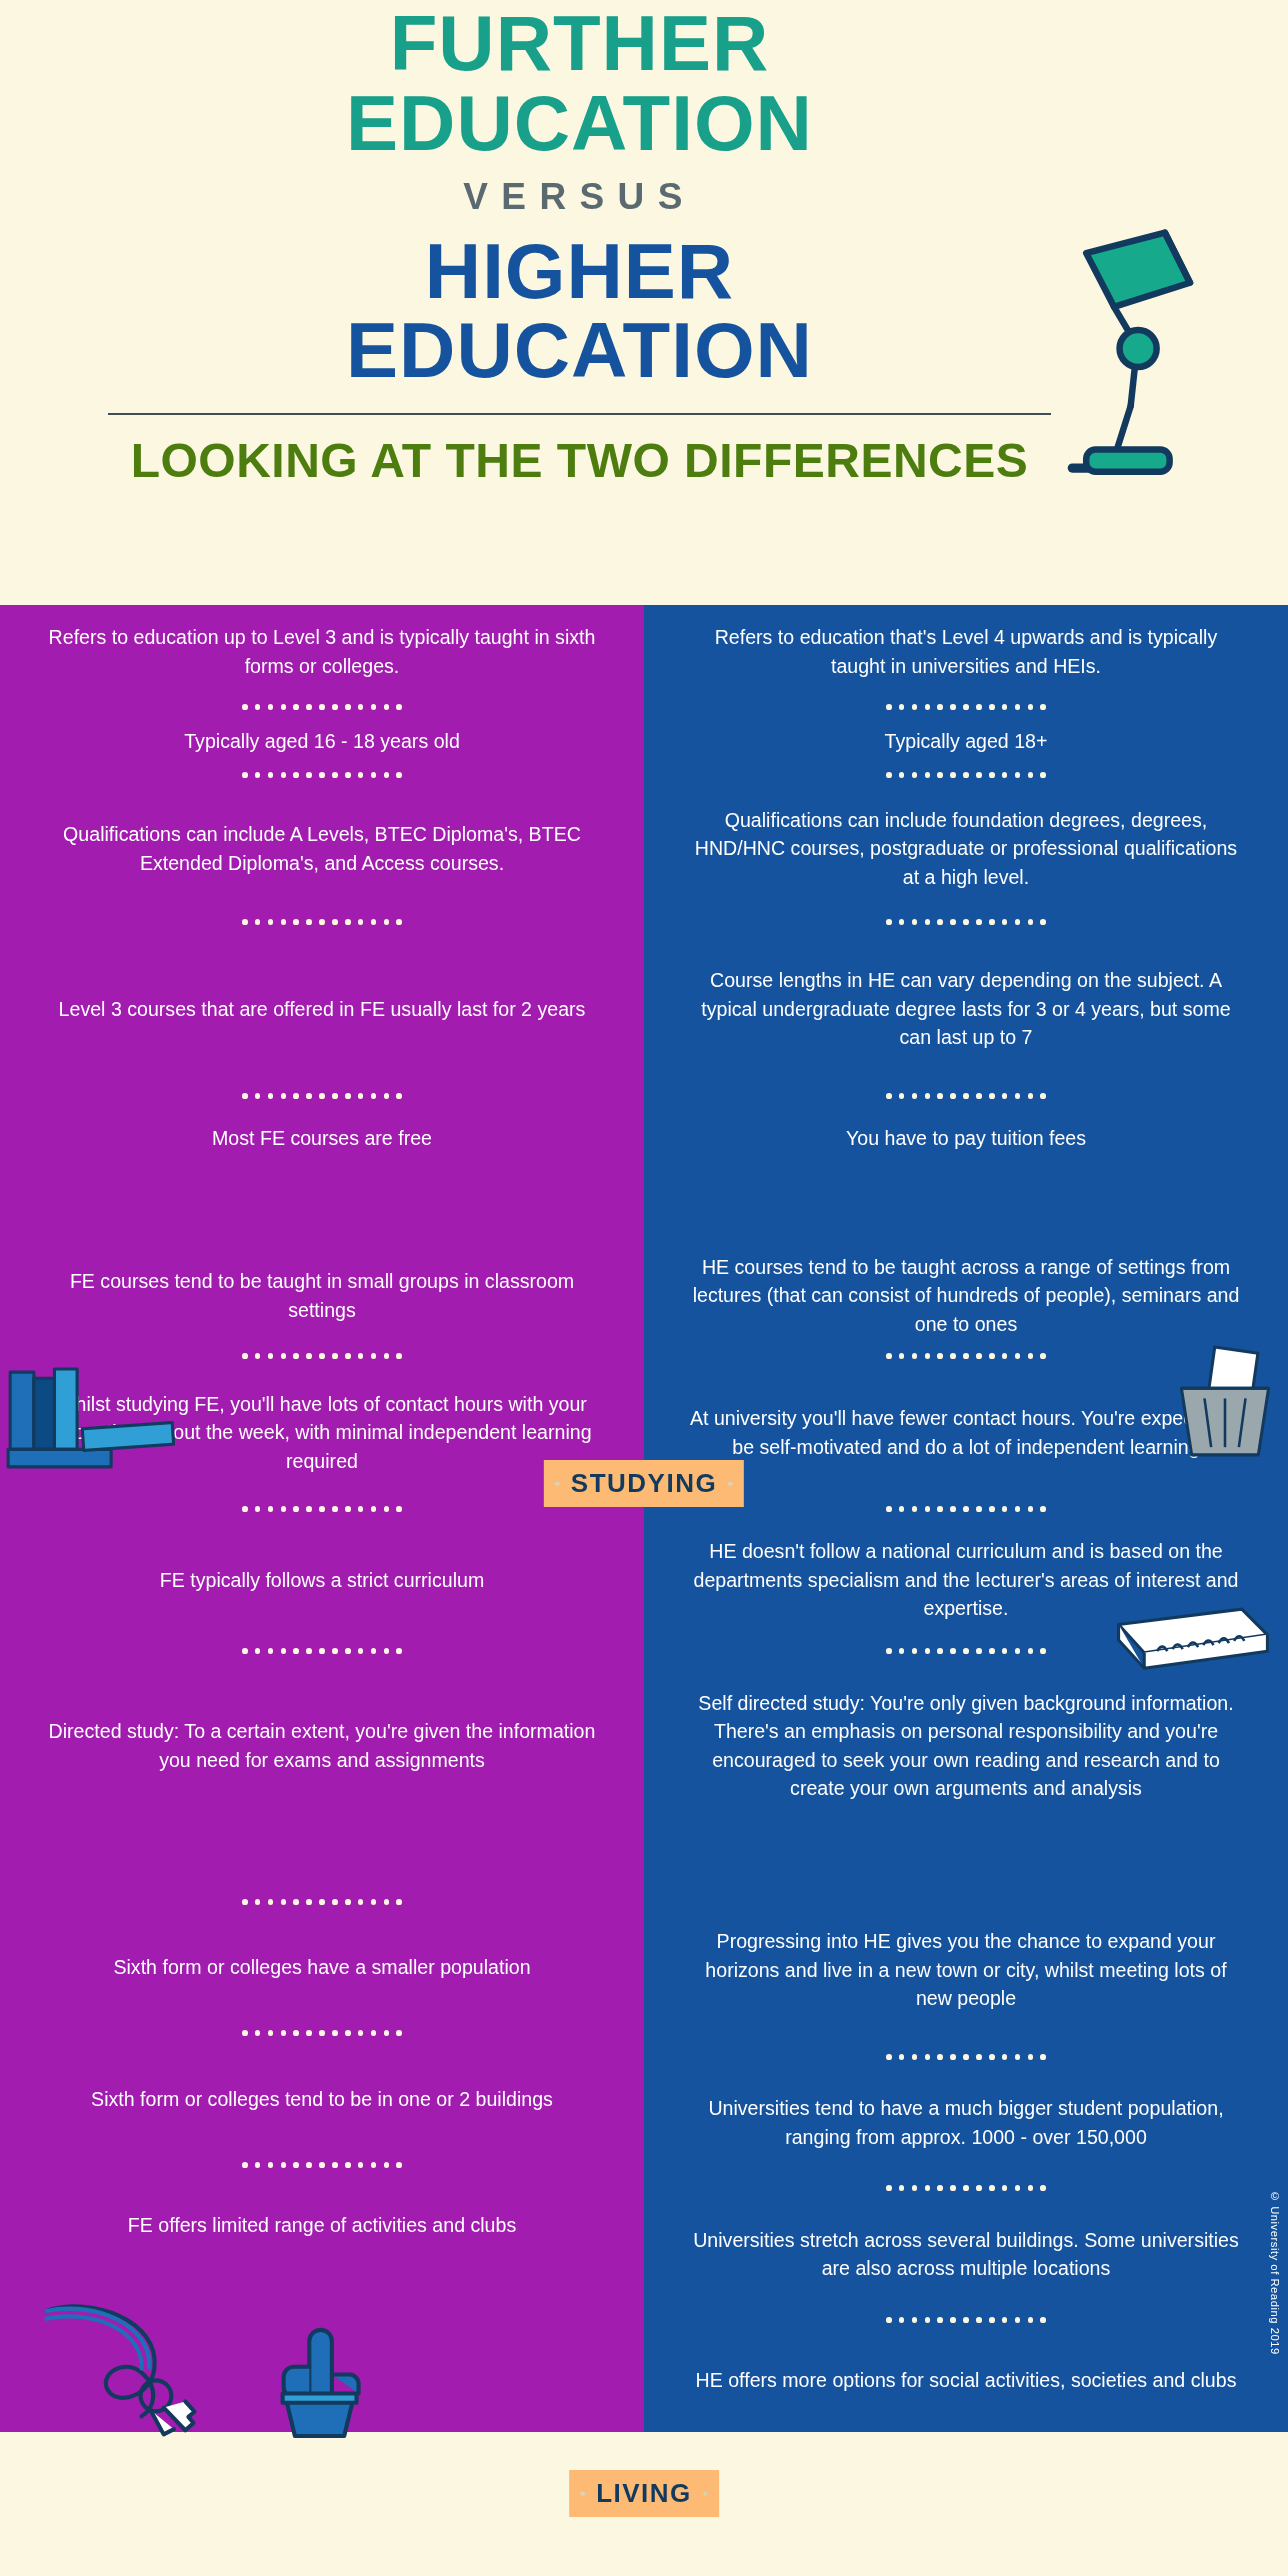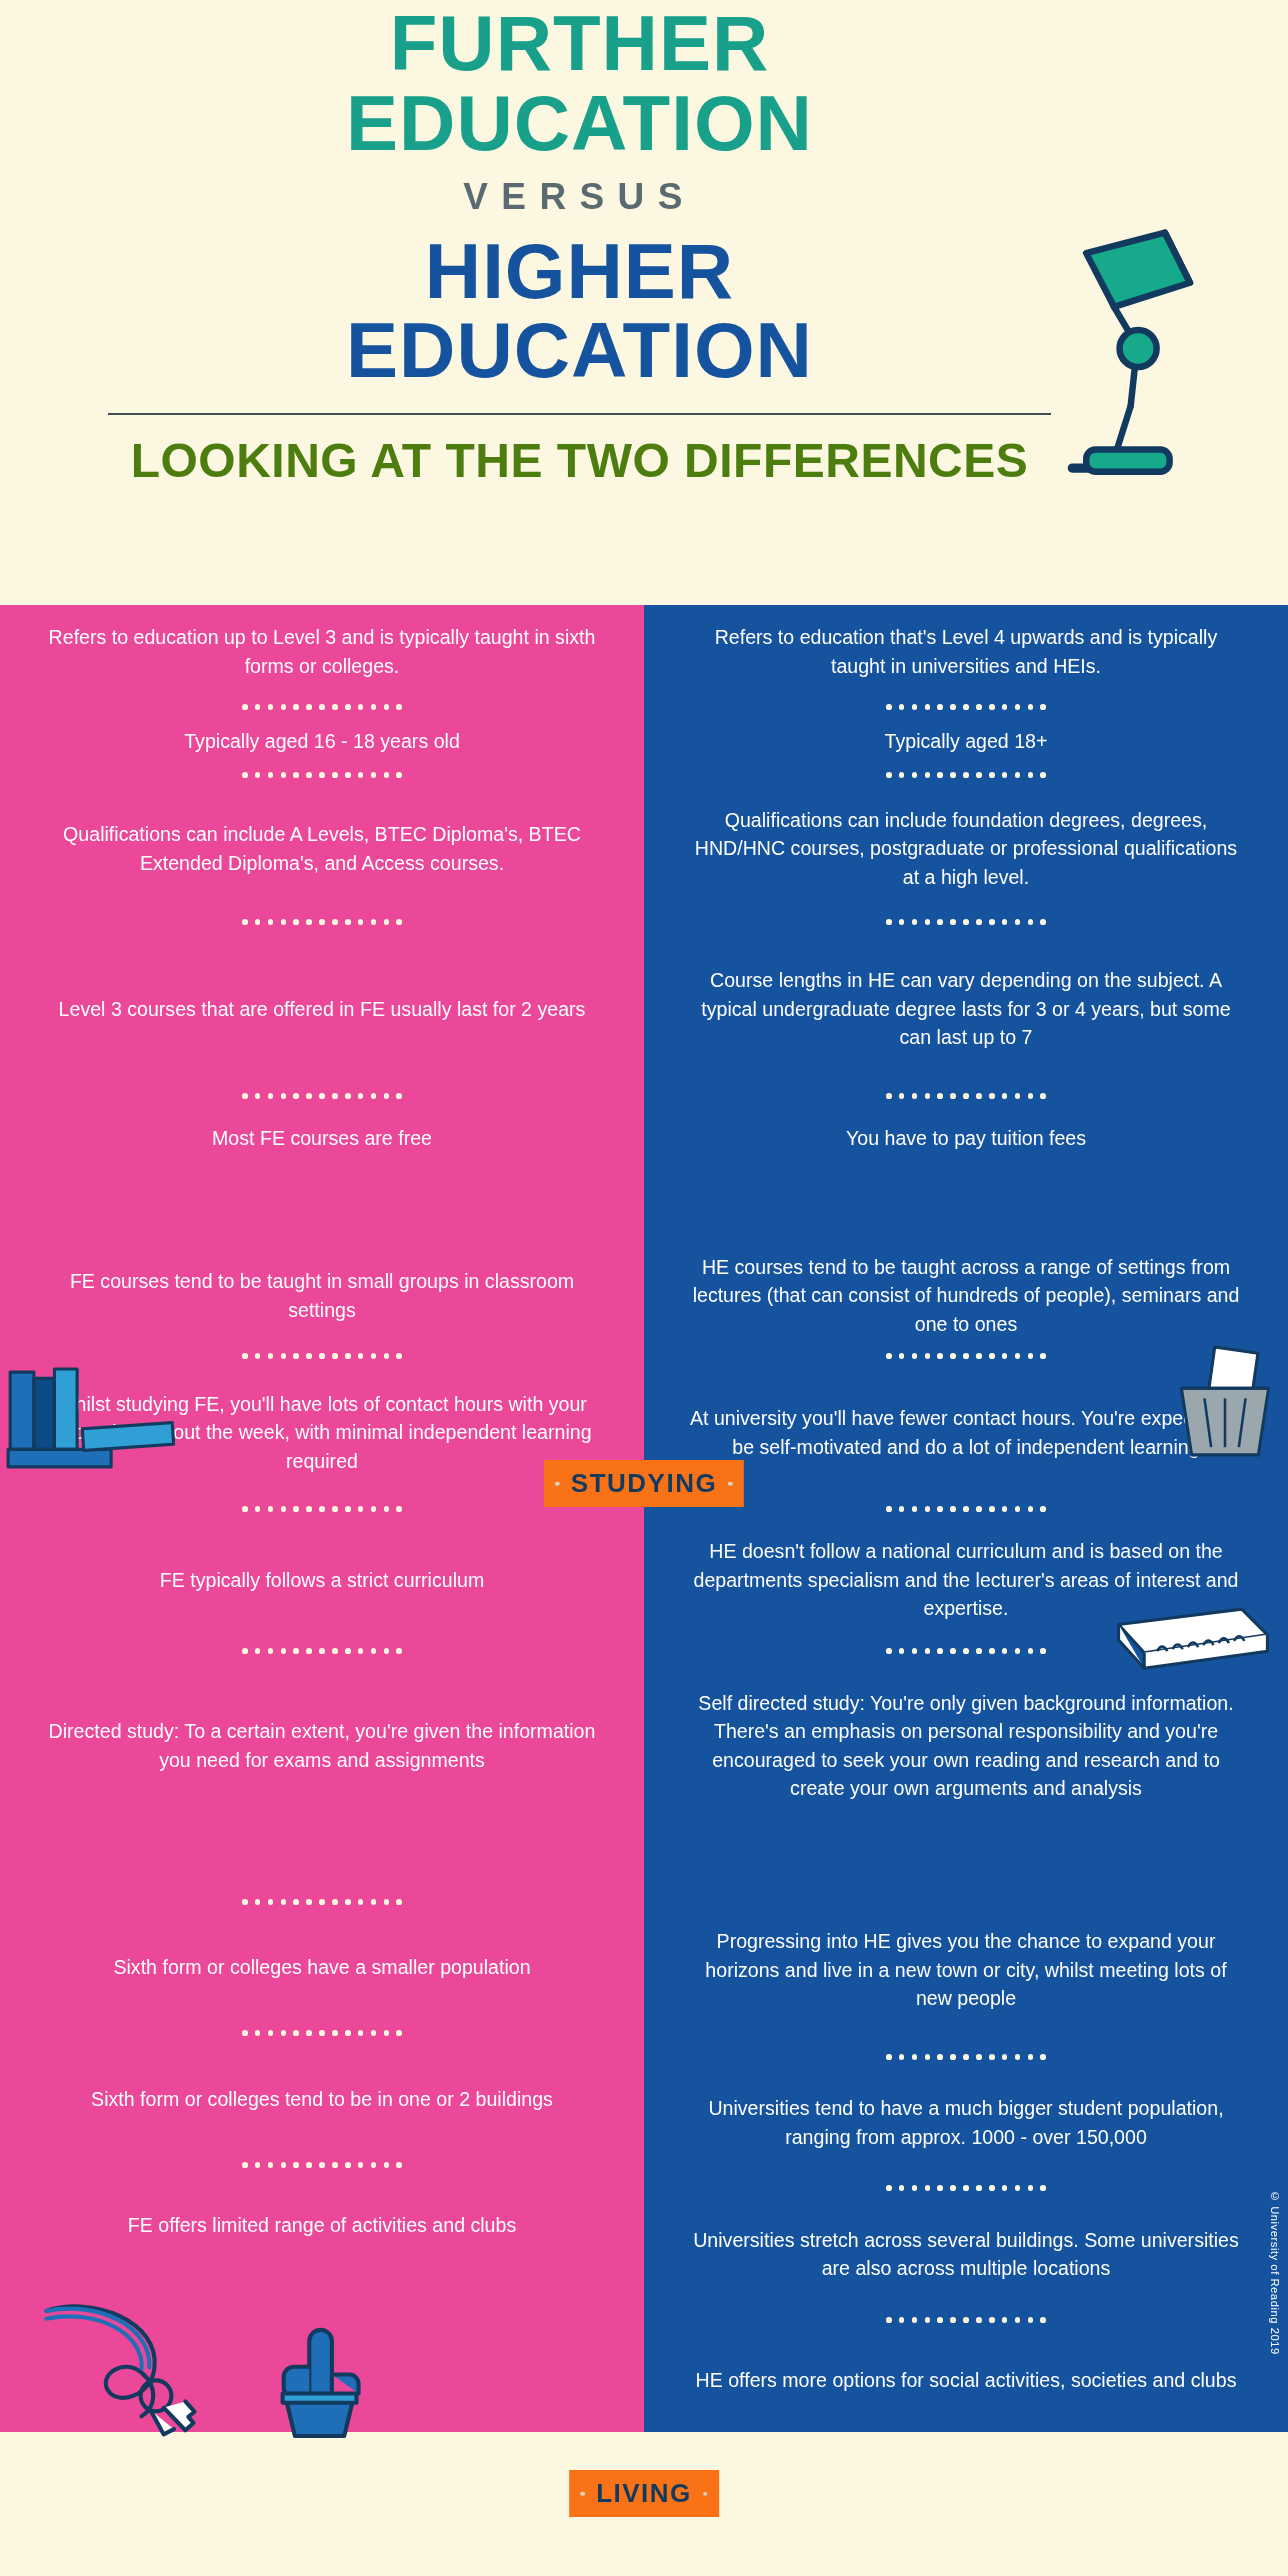--- a/index.html
+++ b/index.html
@@ -21,29 +21,29 @@
   .rule { width:943px; height:2.6px; background:#3f4e55; margin:21.6px auto 0 auto; }
   .subtitle { margin-top:17.5px; color:#4d7c0f; font-size:48px; font-weight:bold; letter-spacing:0.5px; font-family:"Liberation Sans", sans-serif; }
 
   
   .lamp { position:absolute; right:35px; top:216px; width:278px; height:278px; }
 
   
   .body-wrap { position:relative; }
   .cols { display:flex; width:1288px; }
   .col { position:relative; }
-  .col-fe { width:644px; background:#ec4899; }
+  .col-fe { width:644px; background:#a21caf; }
   .col-he { width:644px; background:#16539e; }
 
   .row { color:#ffffff; text-align:center; font-size:19.6px; line-height:1.45; padding:0 44px; box-sizing:border-box; display:flex; align-items:center; justify-content:center; }
   .dots { height:18.5px; display:flex; align-items:center; justify-content:center; gap:7.2px; }
   .dots i { display:block; width:5.7px; height:5.7px; border-radius:50%; background:#fbf7e0; }
 
   
-  .sec-label { position:absolute; left:50%; transform:translateX(-50%); background:#f97316; color:#123a5e; font-weight:bold; font-size:26px; letter-spacing:1.5px; padding:8.2px 27px; white-space:nowrap; z-index:6; }
+  .sec-label { position:absolute; left:50%; transform:translateX(-50%); background:#fdba74; color:#123a5e; font-weight:bold; font-size:26px; letter-spacing:1.5px; padding:8.2px 27px; white-space:nowrap; z-index:6; }
   .sec-label::before, .sec-label::after { content:""; position:absolute; top:50%; width:4.6px; height:4.6px; background:#d9d3b8; border-radius:50%; transform:translateY(-50%); }
   .sec-label::before { left:11.3px; }
   .sec-label::after { right:11.3px; }
 
   
   .books { position:absolute; left:5.2px; bottom:0; width:170px; height:103px; }
   .bin { position:absolute; right:4.1px; width:118px; height:118px; }
   .notebook { position:absolute; right:10.3px; width:170px; height:77px; }
   .keys { position:absolute; left:31px; width:216px; height:155px; }
   .cactus { position:absolute; left:258px; width:118px; height:139px; }

